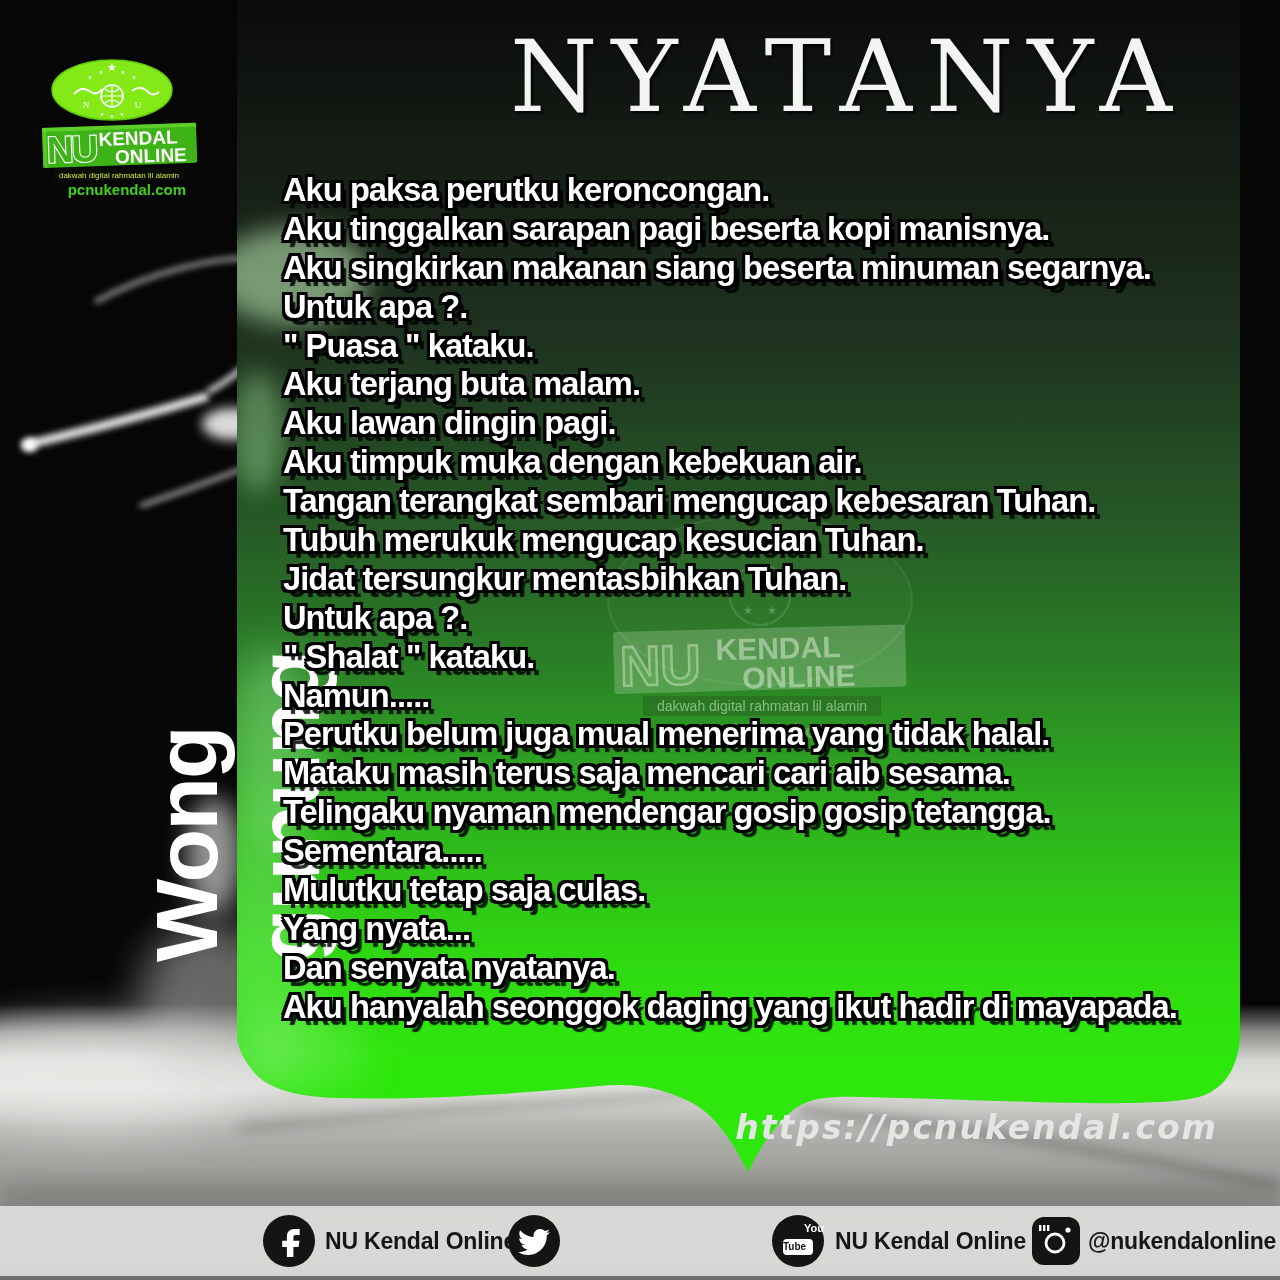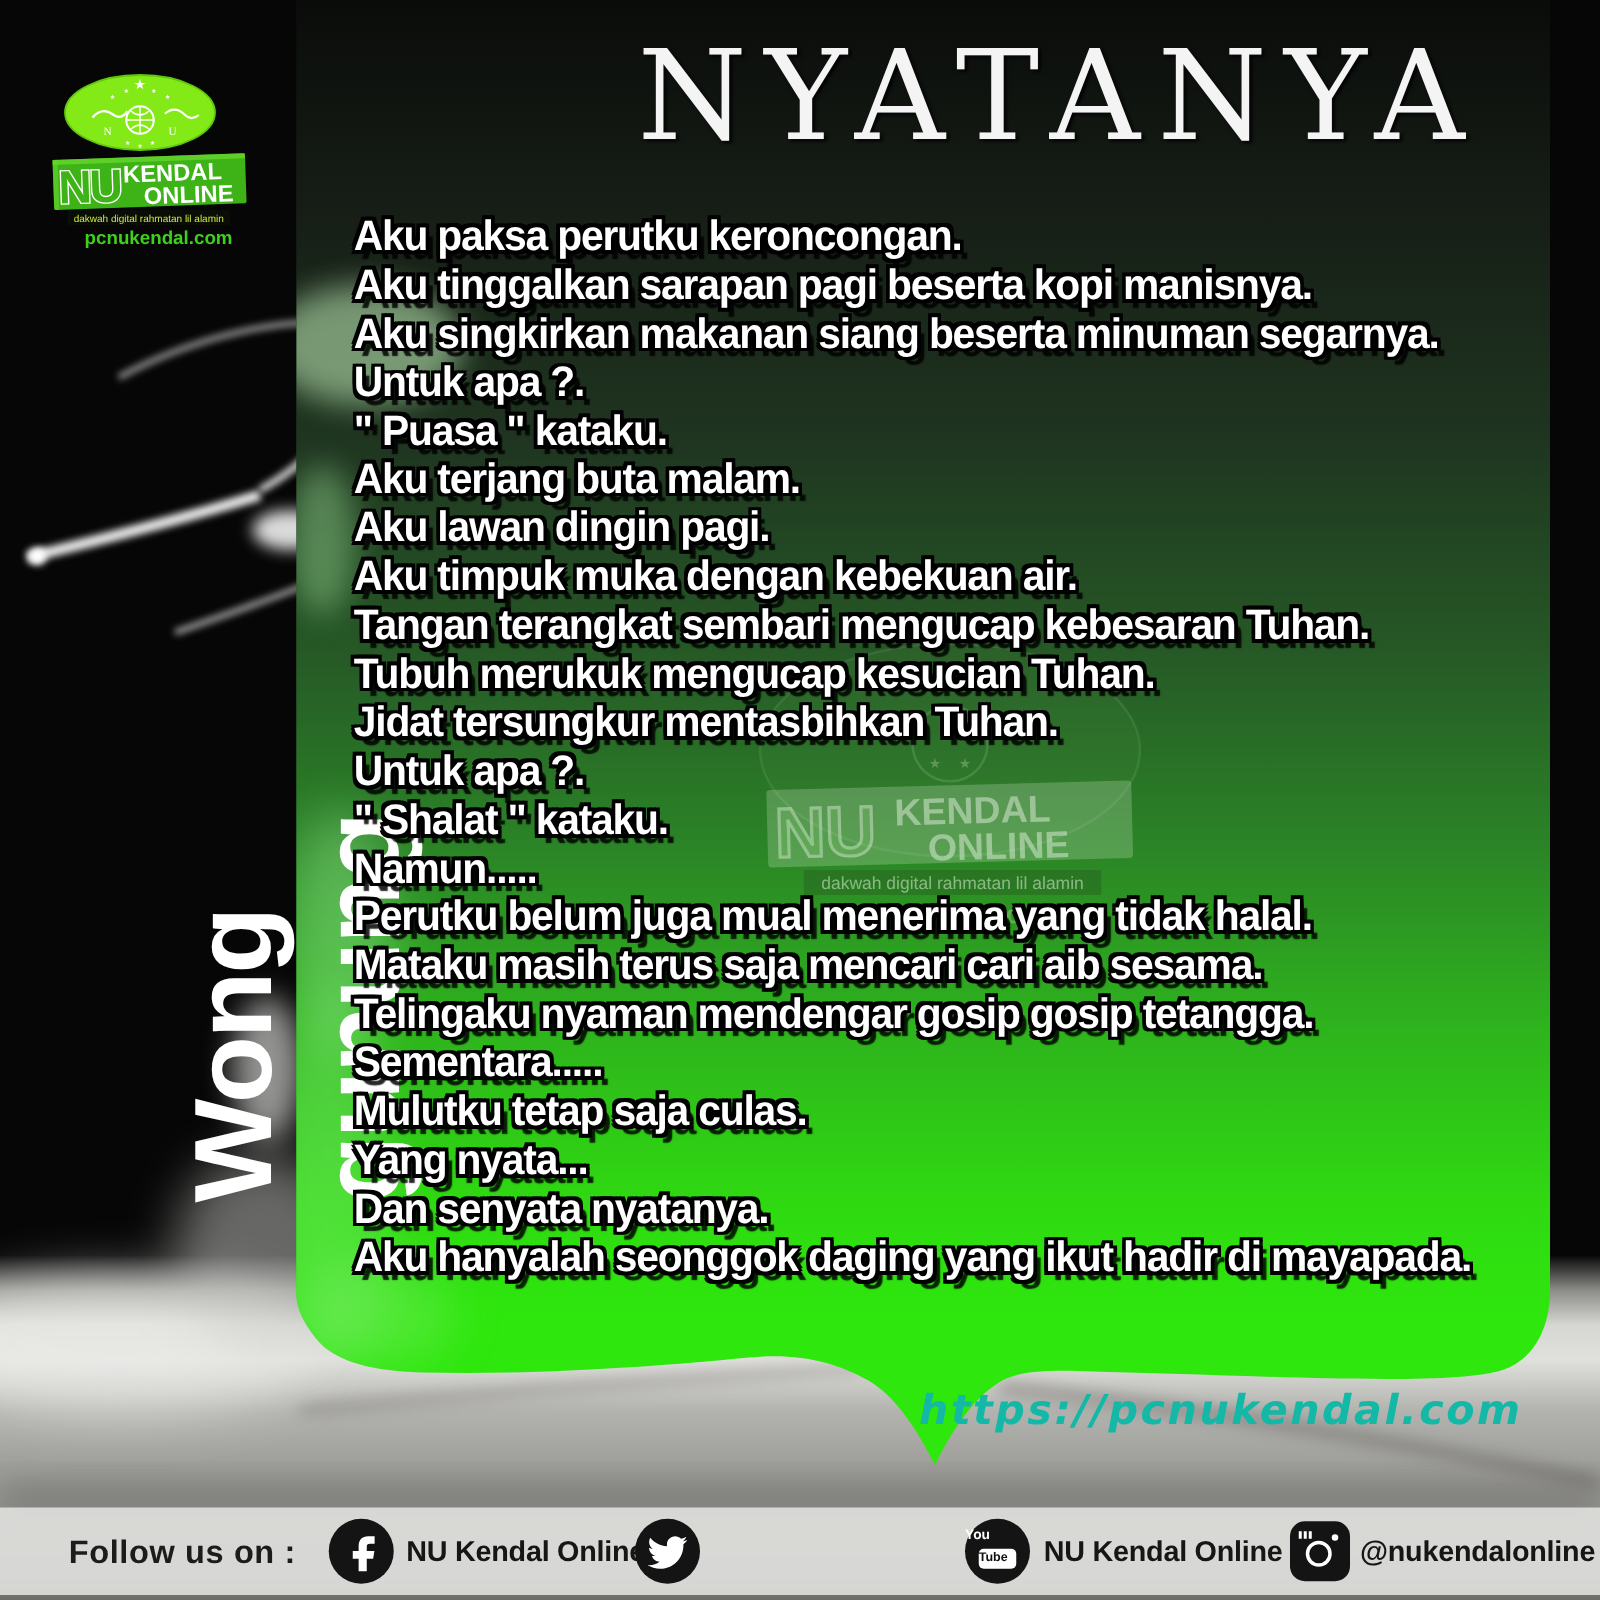--- a/index.html
+++ b/index.html
@@ -17,33 +17,33 @@
         text-shadow:-3px -3px 0 #000,3px -3px 0 #000,-3px 3px 0 #000,3px 3px 0 #000,
                     0 -3px 0 #000,0 3px 0 #000,-3px 0 0 #000,3px 0 0 #000,6px 7px 1px rgba(0,0,0,.85);}
 
   .author{position:absolute;left:136px;top:962px;width:540px;transform:rotate(-90deg);
           transform-origin:0 0;font-size:88px;font-weight:bold;letter-spacing:-2px;color:#ffffff;}
 
   .logo{position:absolute;left:28px;top:46px;}
   .watermark{position:absolute;left:595px;top:510px;opacity:.9;pointer-events:none;}
 
   .url{position:absolute;right:62px;top:1108px;font-size:33px;font-style:italic;font-weight:600;
-       color:#14b8a6;font-family:"DejaVu Sans",sans-serif;letter-spacing:2px;}
+       color:#e5e5e5;font-family:"DejaVu Sans",sans-serif;letter-spacing:2px;}
 
   .footer{position:absolute;left:0;top:1206px;width:1280px;height:70px;
           background:rgba(227,227,224,0.88);}
   .footer .flabel{position:absolute;left:55px;top:0;height:70px;line-height:70px;
           font-size:26px;font-weight:bold;color:#1c1c1c;letter-spacing:.5px;}
   .fitem-label{position:absolute;top:0;height:70px;line-height:70px;font-size:23px;
           font-weight:bold;color:#161616;letter-spacing:-.2px;}
   .ficon{position:absolute;top:9px;width:52px;height:52px;}
   .fb-circle,.tw-circle,.yt-circle{width:52px;height:52px;border-radius:50%;background:#141414;
           position:relative;}
   .ig-square{width:48px;height:48px;border-radius:12px;background:#141414;position:relative;margin-top:2px;}
-  .yt-you{position:absolute;left:0;top:7px;width:52px;text-align:left;color:#fff;
+  .yt-you{position:absolute;left:0;top:7px;width:52px;text-align:right;color:#fff;
           font-size:11px;font-weight:bold;}
   .yt-tube-box{position:absolute;left:11px;top:24px;width:30px;height:16px;background:#fff;
           border-radius:4px;text-align:left;line-height:16px;font-size:10px;font-weight:bold;color:#111;}
 </style>
 </head>
 <body>
 
 <div class="canvas">
 
   <svg class="bg" width="1280" height="1280" viewBox="0 0 1280 1280">
@@ -199,21 +199,20 @@
     <div class="line">Sementara.....</div>
     <div class="line">Mulutku tetap saja culas.</div>
     <div class="line">Yang nyata...</div>
     <div class="line">Dan senyata nyatanya.</div>
     <div class="line">Aku hanyalah seonggok daging yang ikut hadir di mayapada.</div>
   </div>
 
   <div class="url">https://pcnukendal.com</div>
 
   <div class="footer">
-    <div class="flabel">Follow us on :</div>
 
     <div class="ficon" style="left:263px;">
       <div class="fb-circle">
         <svg width="52" height="52" viewBox="0 0 52 52">
           <path d="M31.5 14c-4.8 0-7.6 2.9-7.6 7.8v4h-4.7v6.1h4.7V42h6.5V31.9h5.1l1-6.1h-6.1v-3.3c0-1.7.7-2.5 2.4-2.5h3.9V14h-5.2z" fill="#ffffff"></path>
         </svg>
       </div>
     </div>
     <div class="fitem-label" style="left:325px;">NU Kendal Online</div>
 

